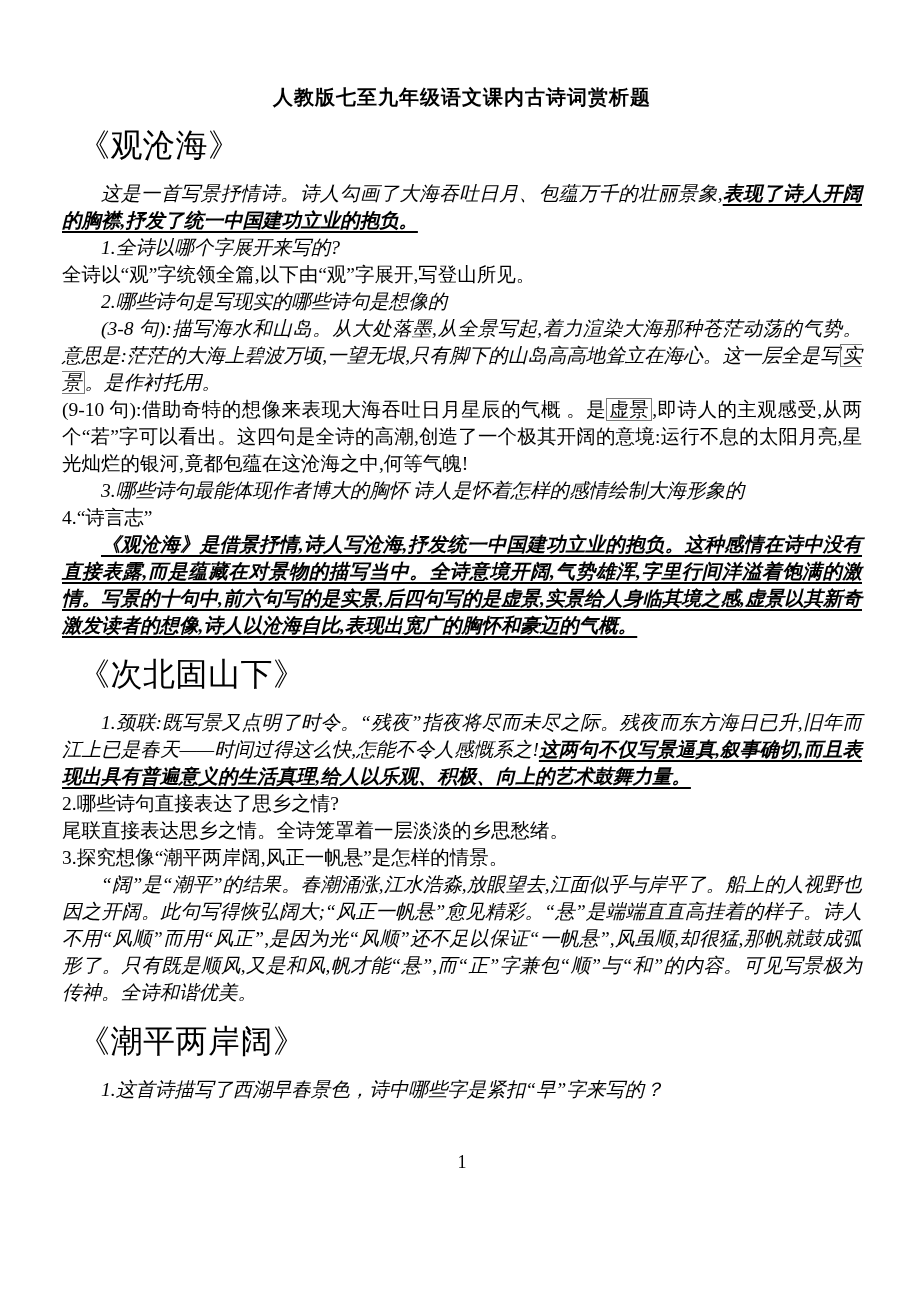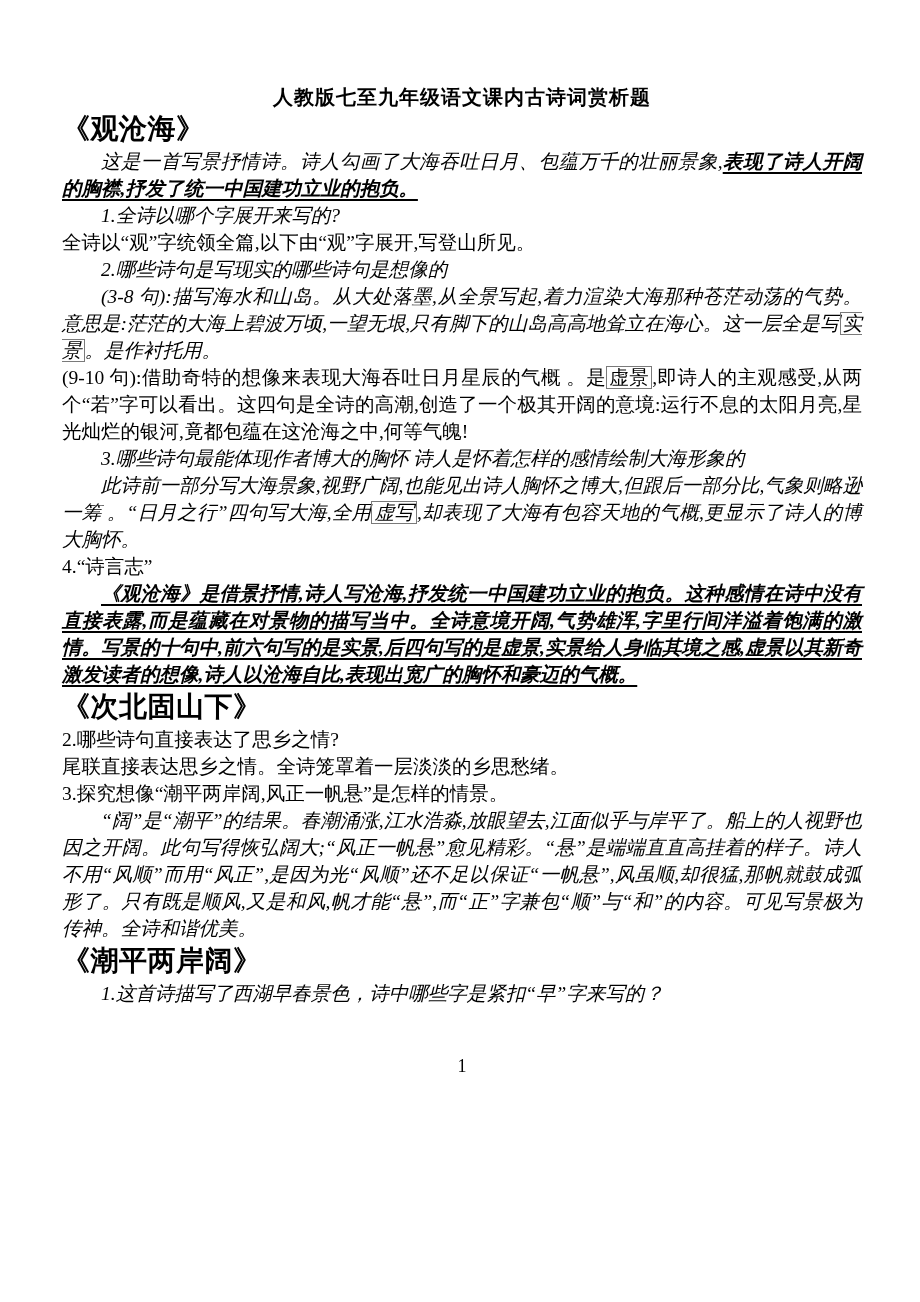--- a/index.html
+++ b/index.html
@@ -16,24 +16,24 @@
     background: #fff;
   }
   .doc-title {
     text-align: center;
     font-weight: bold;
     font-size: 20px;
     line-height: 26px;
     letter-spacing: 1px;
   }
   .sec-heading {
-    font-size: 28px;
-    font-weight: bold;
+    font-size: 32px;
+    font-weight: normal;
     line-height: 38px;
-    margin: 0;
+    margin: 16px;
     letter-spacing: 0.5px;
   }
   .para {
     font-size: 19.5px;
     line-height: 27px;
     text-align: justify;
     margin: 0;
   }
   .indent { text-indent: 2em; font-style: italic; }
   .bu {
@@ -68,28 +68,28 @@
   <div class="para indent">1.全诗以哪个字展开来写的?</div>
   <div class="para">全诗以“观”字统领全篇,以下由“观”字展开,写登山所见。</div>
   <div class="para indent">2.哪些诗句是写现实的哪些诗句是想像的</div>
 
   <div class="para indent"><span>(3-8 句):描写海水和山岛。从大处落墨,从全景写起,着力渲染大海那种苍茫动荡的气势。意思是:茫茫的大海上碧波万顷,一望无垠,只有脚下的山岛高高地耸立在海心。这一层全是写</span><span class="boxed">实景</span><span>。是作衬托用。</span></div>
 
   <div class="para"><span>(9-10 句):借助奇特的想像来表现大海吞吐日月星辰的气概 。是</span><span class="boxed">虚景</span><span>,即诗人的主观感受,从两个“若”字可以看出。这四句是全诗的高潮,创造了一个极其开阔的意境:运行不息的太阳月亮,星光灿烂的银河,竟都包蕴在这沧海之中,何等气魄!</span></div>
 
   <div class="para indent">3.哪些诗句最能体现作者博大的胸怀  诗人是怀着怎样的感情绘制大海形象的</div>
 
-  <div class="para indent"><span>此诗前一部分写大海景象,视野广阔,也能见出诗人胸怀之博大,但跟后一部分比,气象则略逊一筹 。“日月之行”四句写大海,全用</span><span class="boxed">虚写</span><span>,却表现了大海有包容天地的气概,更显示了诗人的博大胸怀。</span></div>
 
   <div class="para">4.“诗言志”</div>
 
   <div class="para indent"><span class="bu">《观沧海》是借景抒情,诗人写沧海,抒发统一中国建功立业的抱负。这种感情在诗中没有直接表露,而是蕴藏在对景物的描写当中。全诗意境开阔,气势雄浑,字里行间洋溢着饱满的激情。写景的十句中,前六句写的是实景,后四句写的是虚景,实景给人身临其境之感,虚景以其新奇激发读者的想像,诗人以沧海自比,表现出宽广的胸怀和豪迈的气概。</span></div>
 
   <div class="sec-heading">《次北固山下》</div>
 
+  <div class="para indent"><span>1.颈联:既写景又点明了时令。“残夜”指夜将尽而未尽之际。残夜而东方海日已升,旧年而江上已是春天——时间过得这么快,怎能不令人感慨系之!</span><span class="bu">这两句不仅写景逼真,叙事确切,而且表现出具有普遍意义的生活真理,给人以乐观、积极、向上的艺术鼓舞力量。</span></div>
 
   <div class="para">2.哪些诗句直接表达了思乡之情?</div>
   <div class="para">尾联直接表达思乡之情。全诗笼罩着一层淡淡的乡思愁绪。</div>
   <div class="para">3.探究想像“潮平两岸阔,风正一帆悬”是怎样的情景。</div>
   <div class="para indent">“阔”是“潮平”的结果。春潮涌涨,江水浩淼,放眼望去,江面似乎与岸平了。船上的人视野也因之开阔。此句写得恢弘阔大;“风正一帆悬”愈见精彩。“悬”是端端直直高挂着的样子。诗人不用“风顺”而用“风正”,是因为光“风顺”还不足以保证“一帆悬”,风虽顺,却很猛,那帆就鼓成弧形了。只有既是顺风,又是和风,帆才能“悬”,而“正”字兼包“顺”与“和”的内容。可见写景极为传神。全诗和谐优美。</div>
 
   <div class="sec-heading">《潮平两岸阔》</div>
 
   <div class="para indent">1.这首诗描写了西湖早春景色，诗中哪些字是紧扣“早”字来写的？</div>
 

